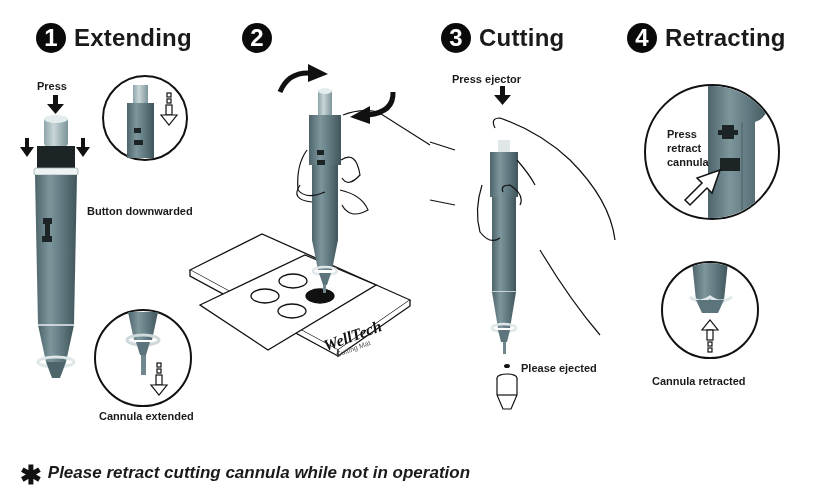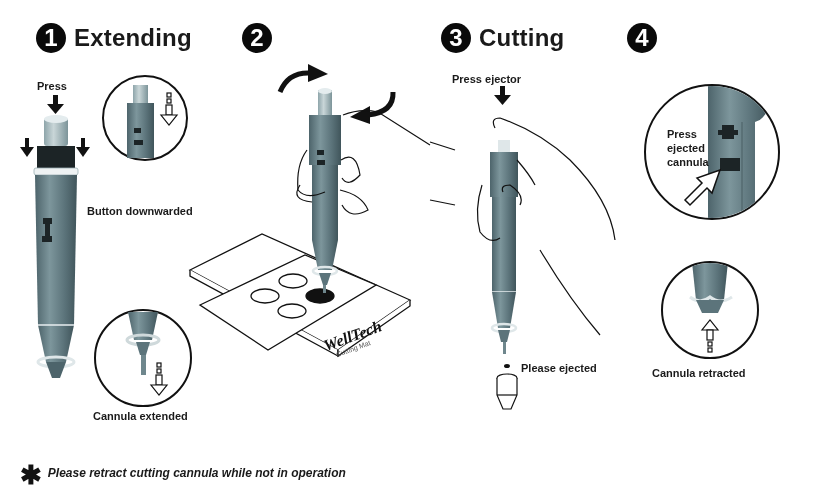--- a/index.html
+++ b/index.html
@@ -7,38 +7,39 @@
          font-family:"Liberation Sans", sans-serif; color:#111; }
   .step-title { position:absolute; top:22px; height:32px; display:flex; align-items:center; gap:8px; }
   .step-num { width:30px; height:30px; border-radius:50%; background:#0a0a0a; color:#fff;
               font-weight:bold; font-size:24px; display:flex; align-items:center; justify-content:center;
               line-height:1; }
   .step-label { font-weight:bold; font-size:24px; color:#1a1a1a; letter-spacing:0.2px; }
   .lbl { position:absolute; font-weight:bold; font-size:11px; color:#1a1a1a; white-space:nowrap; }
   svg.art { position:absolute; left:0; top:0; }
   .footer { position:absolute; left:20px; top:458px; display:flex; align-items:center; gap:6px; }
   .footer .star { font-size:26px; font-weight:bold; line-height:1; margin-top:4px; }
-  .footer .note { font-style:italic; font-weight:bold; font-size:12px; color:#1a1a1a; }
+  .footer .note { font-style:italic; font-weight:bold; font-size:17px; color:#1a1a1a; }
 </style>
 </head>
 <body>
 
 <div class="step-title" style="left:36px;">
   <div class="step-num">1</div>
   <div class="step-label">Extending</div>
 </div>
 <div class="step-title" style="left:242px;">
   <div class="step-num">2</div>
 </div>
 <div class="step-title" style="left:441px;">
   <div class="step-num">3</div>
   <div class="step-label">Cutting</div>
 </div>
 <div class="step-title" style="left:627px;">
   <div class="step-num">4</div>
+  <div class="step-label">Retracting</div>
 </div>
 
 <svg class="art" width="839" height="499" viewBox="0 0 839 499">
   <defs>
     <linearGradient id="bodyGrad" x1="0" x2="1" y1="0" y2="0">
       <stop offset="0" stop-color="#4d646b"></stop>
       <stop offset="0.35" stop-color="#7d969c"></stop>
       <stop offset="0.7" stop-color="#5c747b"></stop>
       <stop offset="1" stop-color="#40555b"></stop>
     </linearGradient>
@@ -214,26 +215,26 @@
       <polygon points="702,330 718,330 710,320"></polygon>
       <rect x="707" y="330" width="6" height="10"></rect>
       <rect x="708" y="342" width="4" height="4"></rect>
       <rect x="708" y="348" width="4" height="4"></rect>
     </g>
   </g>
 </svg>
 
 <div class="lbl" style="left:37px; top:80px;">Press</div>
 <div class="lbl" style="left:87px; top:205px;text-align:right;">Button downwarded</div>
-<div class="lbl" style="left:93px; top:410px;">Cannula extended</div>
+<div class="lbl" style="left:99px; top:410px;">Cannula extended</div>
 <div class="lbl" style="left:452px; top:73px;">Press ejector</div>
 <div class="lbl" style="left:521px; top:362px;">Please ejected</div>
 <div class="lbl" style="left:667px; top:127px; line-height:14px;">
   <div>Press</div>
-  <div>ejected</div>
+  <div>retract</div>
   <div>cannula</div>
 </div>
-<div class="lbl" style="left:652px; top:367px;">Cannula retracted</div>
+<div class="lbl" style="left:652px; top:375px;">Cannula retracted</div>
 
 <div class="footer">
   <span class="star">✱</span>
   <span class="note">Please retract cutting cannula while not in operation</span>
 </div>
 
 </body></html>

